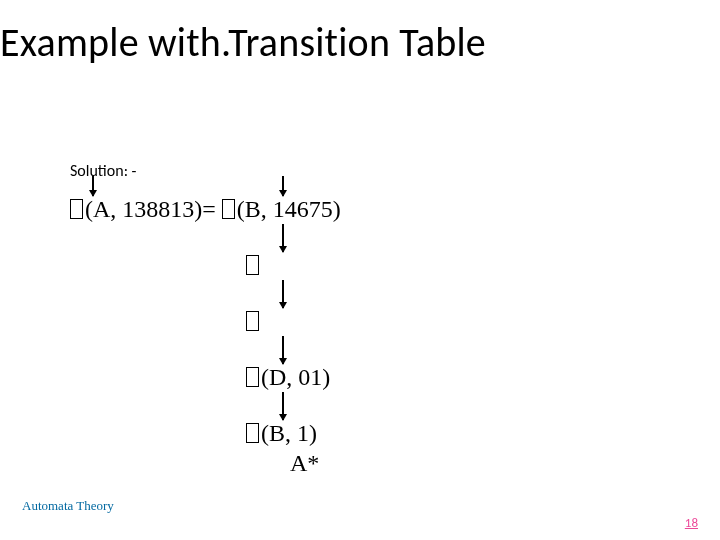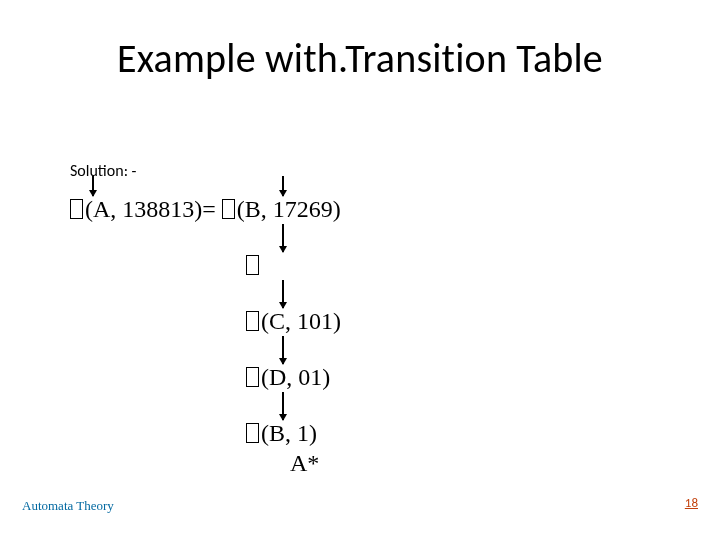--- a/index.html
+++ b/index.html
@@ -11,25 +11,24 @@
     font-family: Calibri, "Segoe UI", Arial, sans-serif;
     color: #000;
     overflow: hidden;
     position: relative;
   }
   .title {
     position: absolute;
     top: 18px;
     left: 0;
     right: 0;
-    text-align: center;
+    text-align: left;
     font-size: 40px;
     font-weight: 400;
     letter-spacing: 0.2px;
-    margin-top: 16px;
   }
   .solution-label {
     position: absolute;
     top: 161px;
     left: 70px;
     font-size: 16px;
     font-weight: 400;
   }
   .step {
     position: absolute;
@@ -49,23 +48,23 @@
     position: absolute;
     left: 22px;
     bottom: 26px;
     font-size: 13px;
     color: #0369a1;
     font-family: Liberation Serif, serif;
   }
   .footer-right {
     position: absolute;
     right: 22px;
-    bottom: 30px;
+    bottom: 10px;
     font-size: 13px;
-    color: #c2410c;
+    color: #ec4899;
     text-decoration: underline;
   }
   .arrow {
     position: absolute;
     width: 1.5px;
     background: #000;
   }
   .arrow::after {
     content: "";
     position: absolute;
@@ -102,31 +101,31 @@
 <body>
 
 <div class="title">Example with.Transition Table</div>
 
 <div class="solution-label">Solution: -</div>
 
 <div class="arrow ar0"></div>
 <div class="arrow ar1"></div>
 
 <div class="step s0">
-  <span class="box"></span><span>(A, 138813)= </span><span class="box"></span><span>(B, 17269)</span>
+  <span class="box"></span><span>(A, 138813)= </span><span class="box"></span><span>(B, 14675)</span>
 </div>
 
 <div class="arrow ar2"></div>
 <div class="step s1">
   <span class="box"></span>
 </div>
 
 <div class="arrow ar3"></div>
 <div class="step s2">
-  <span class="box"></span><span>(C, 101)</span>
+  <span class="box"></span>
 </div>
 
 <div class="arrow ar4"></div>
 <div class="step s3">
   <span class="box"></span><span>(D, 01)</span>
 </div>
 
 <div class="arrow ar5"></div>
 <div class="step s4">
   <span class="box"></span><span>(B, 1)</span>

